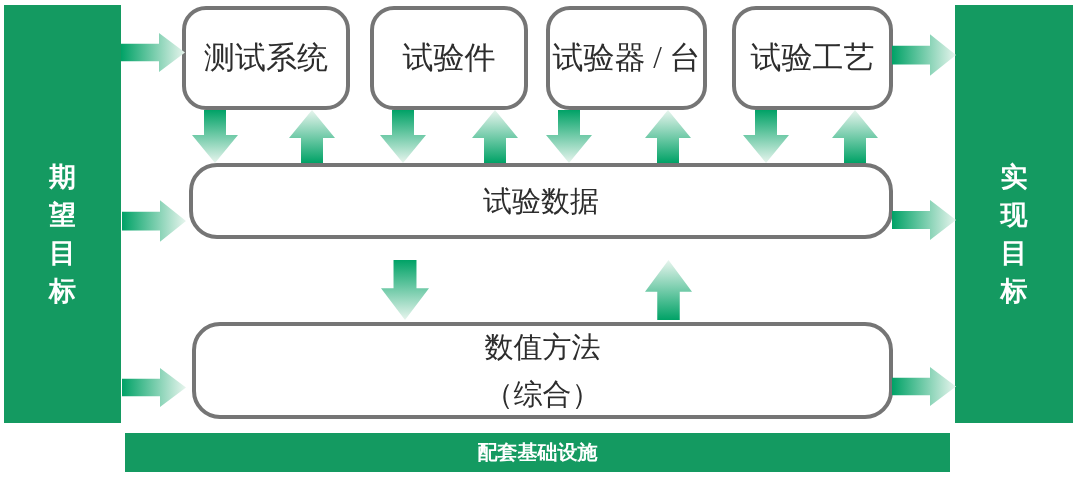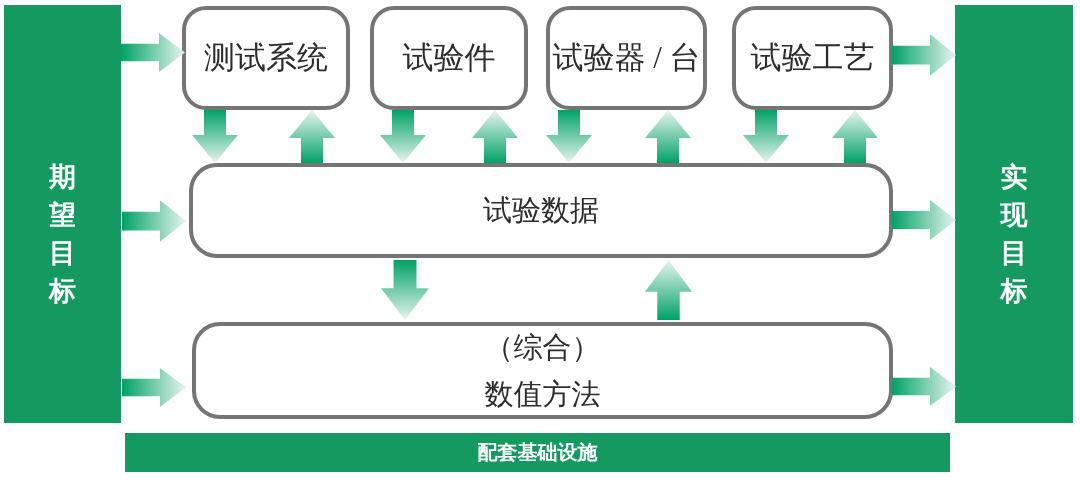--- a/index.html
+++ b/index.html
@@ -90,27 +90,27 @@
   <div class="node small" style="left:546px;top:6px;width:161px;height:104px;">
     <span class="node-label">试验器 / 台</span>
   </div>
   <div class="node small" style="left:370px;top:6px;width:158px;height:104px;">
     <span class="node-label">试验件</span>
   </div>
   <div class="node small" style="left:732px;top:6px;width:161px;height:104px;">
     <span class="node-label">试验工艺</span>
   </div>
 
-  <div class="node wide" style="left:189px;top:163px;width:704px;height:95px;">
+  <div class="node wide" style="left:189px;top:163px;width:704px;height:76px;">
     <span class="node-label">试验数据</span>
   </div>
 
   <div class="node wide" style="left:192px;top:322px;width:701px;height:97px;">
+    <span class="node-label">数值方法</span>
     <span class="node-label">（综合）</span>
-    <span class="node-label">数值方法</span>
   </div>
 
   <div class="hbar" style="left:125px;top:433px;width:825px;height:39px;">
     <span class="hbar-label">配套基础设施</span>
   </div>
 
   <div class="arrow" style="left:121px;top:29px;">
     <svg width="64" height="47" viewBox="0 0 64 48" preserveAspectRatio="none">
         <polygon fill="url(#gr)" points="0,15 38,15 38,4 64,24 38,44 38,33 0,33"></polygon>
       </svg>

